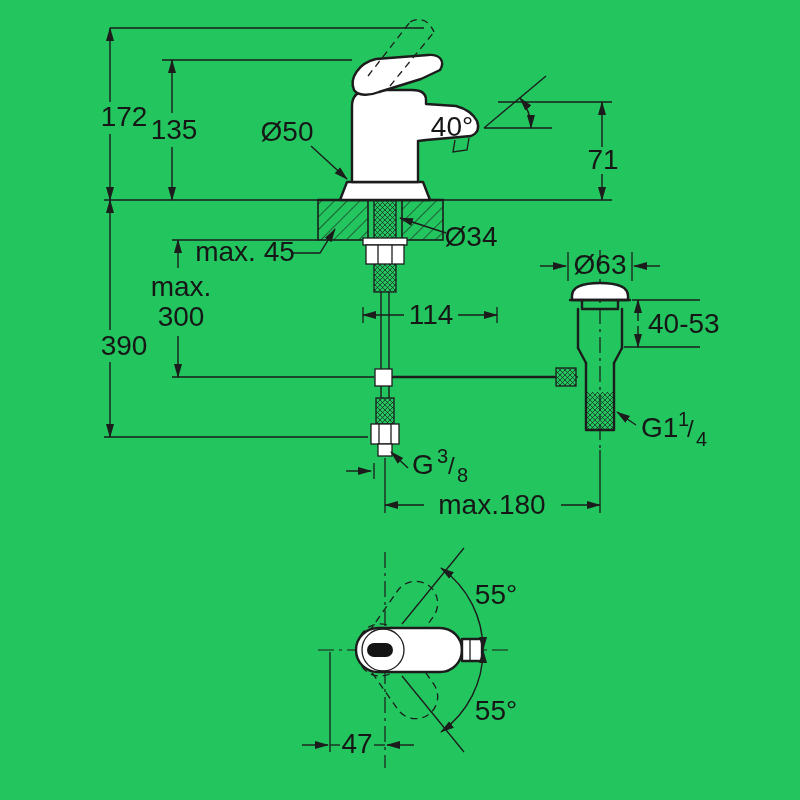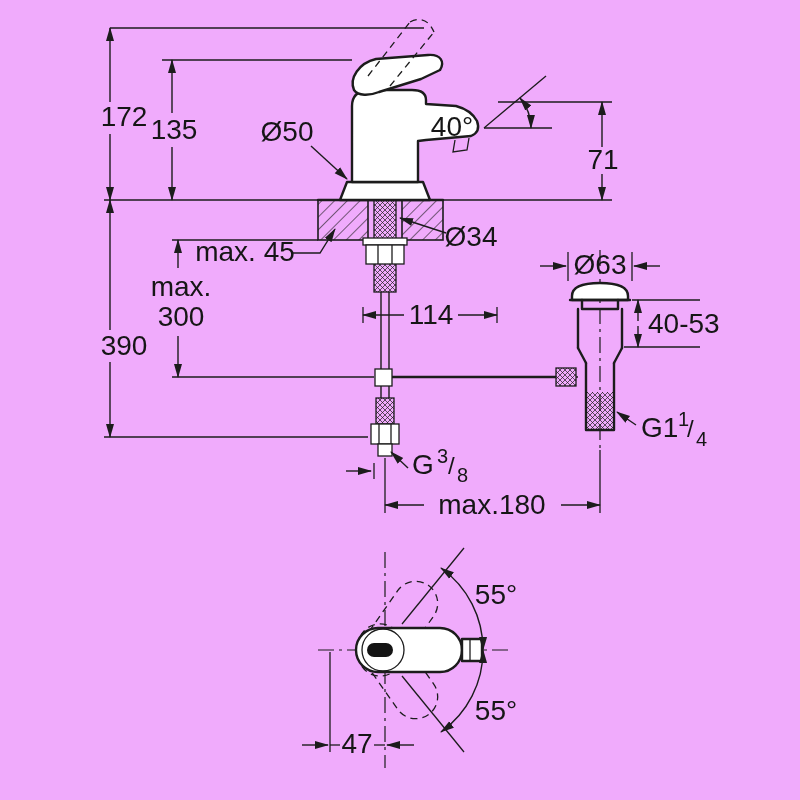--- a/index.html
+++ b/index.html
@@ -1,16 +1,16 @@
 <!DOCTYPE html>
 <html><head>
 <meta charset="utf-8">
 <style>
   html,body{margin:0;padding:0;background:#ffffff;}
-  .canvas{position:relative;width:800px;height:800px;background:#f0abfc;overflow:hidden;}
+  .canvas{position:relative;width:800px;height:800px;background:#22c55e;overflow:hidden;}
   svg{display:block;}
   .o  {stroke:#1c1c1c;stroke-width:2.4;fill:none;stroke-linejoin:round;stroke-linecap:round;}
   .ow {stroke:#1c1c1c;stroke-width:2.4;fill:#ffffff;stroke-linejoin:round;stroke-linecap:round;}
   .t  {stroke:#1c1c1c;stroke-width:1.3;fill:none;}
   .d  {stroke:#1c1c1c;stroke-width:1.4;fill:none;}
   .r  {stroke:#1c1c1c;stroke-width:2.6;fill:none;}
   .dash{stroke-dasharray:7 5;}
   .cl {stroke-dasharray:16 5 3 5;stroke-width:1.2;}
   text{font-family:"Liberation Sans","DejaVu Sans",sans-serif;font-size:28px;fill:#161616;}
   .small{font-size:20px;}

